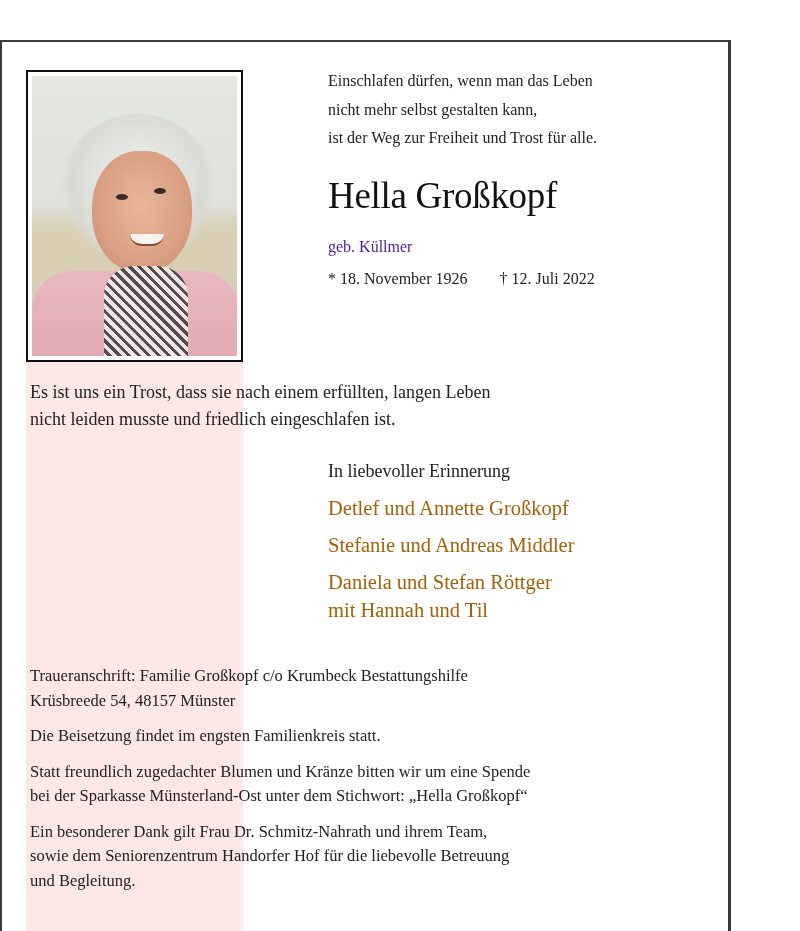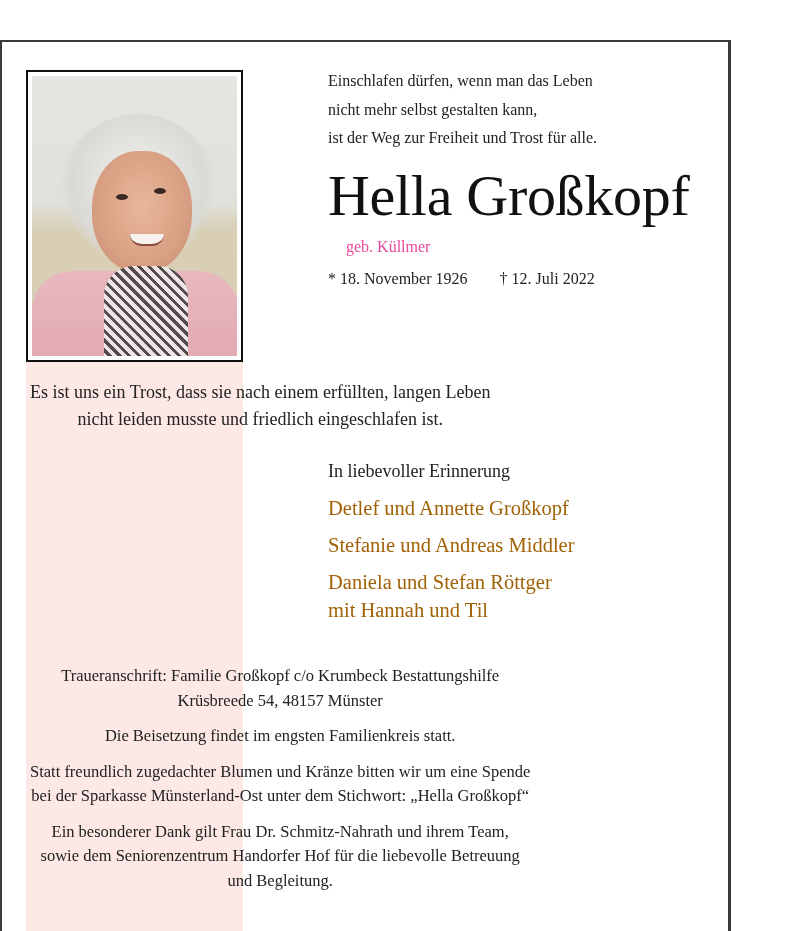--- a/index.html
+++ b/index.html
@@ -47,32 +47,32 @@
       background: linear-gradient(180deg, #e9b8bf 0%, #e2a9b1 100%);
       border-radius: 40px 40px 0 0;
     }
     .photo .blouse {
       position: absolute; left: 72px; top: 190px; width: 84px; height: 96px;
       background: repeating-linear-gradient(45deg, #3a3a3a 0 3px, #f1eef1 3px 7px);
       border-radius: 30px 30px 0 0; opacity: 0.85;
     }
     .quote { position: absolute; left: 326px; top: 25px; font-size: 16px; line-height: 28.5px; color: #222; }
     .quote div { white-space: nowrap; }
-    .name { position: absolute; left: 326px; top: 126px; font-size: 58px; line-height: 56px; color: #111; letter-spacing: -0.3px; white-space: nowrap; }
-    .maiden { position: absolute; left: 344px; top: 193px; font-size: 16px; line-height: 24px; color: #ec4899; white-space: nowrap; }
+    .name { position: absolute; left: 326px; top: 126px; font-size: 37px; line-height: 56px; color: #111; letter-spacing: -0.3px; white-space: nowrap; }
+    .maiden { position: absolute; left: 326px; top: 193px; font-size: 16px; line-height: 24px; color: #4c1d95; white-space: nowrap; }
     .dates { position: absolute; left: 326px; top: 225px; font-size: 16px; line-height: 24px; color: #222; white-space: nowrap; }
     .dates .death { margin-left: 28px; }
-    .trost { position: absolute; left: 28px; top: 337px; font-size: 18px; line-height: 27px; color: #222; text-align: center; }
+    .trost { position: absolute; left: 28px; top: 337px; font-size: 18px; line-height: 27px; color: #222; }
     .trost div { white-space: nowrap; }
     .memory { position: absolute; left: 326px; top: 415px; font-size: 18px; line-height: 28px; color: #222; white-space: nowrap; }
     .family { position: absolute; left: 326px; top: 452px; font-size: 20.5px; color: #a16207; }
     .family .row { line-height: 28px; height: 37px; white-space: nowrap; }
     .family .row.two { height: 60px; }
     .bottom { position: absolute; left: 28px; top: 622px; font-size: 16.5px; line-height: 24.5px; color: #222; }
-    .bottom .para { margin-bottom: 11px; text-align: center; }
+    .bottom .para { margin-bottom: 11px; }
     .bottom .para div { white-space: nowrap; }
   </style>
 </head>
 <body>
 
 <div class="page">
 
   <div class="pink-strip"></div>
 
   <div class="photo-frame">

